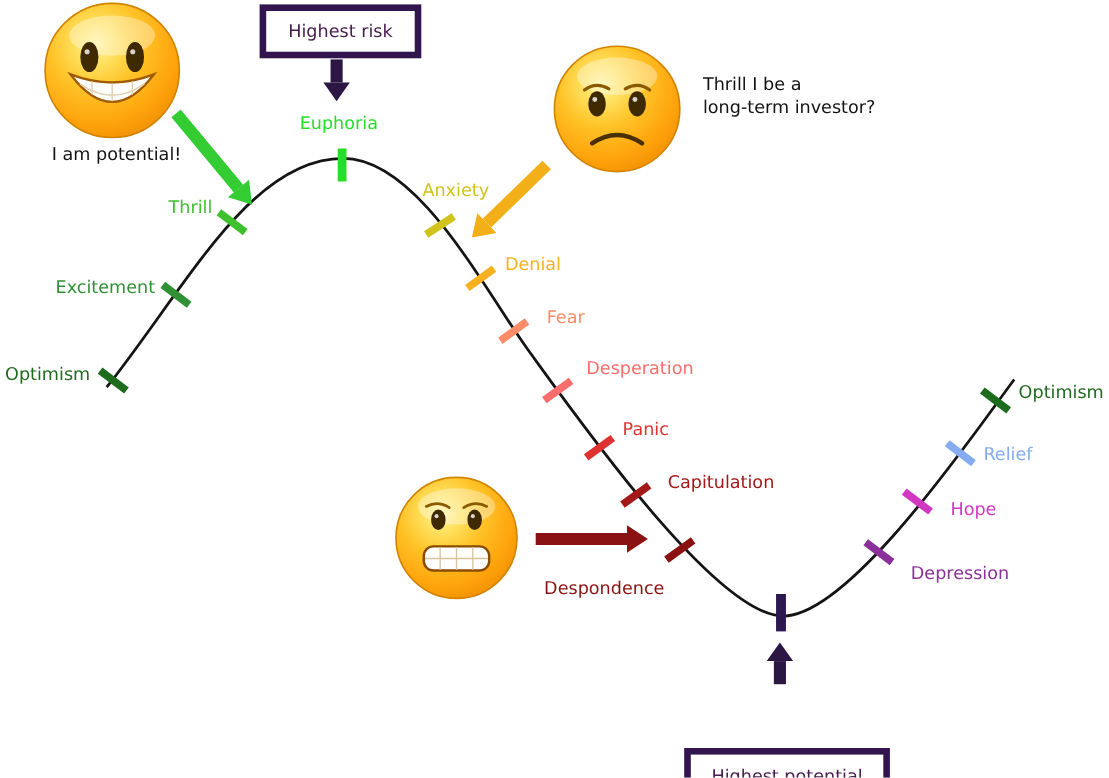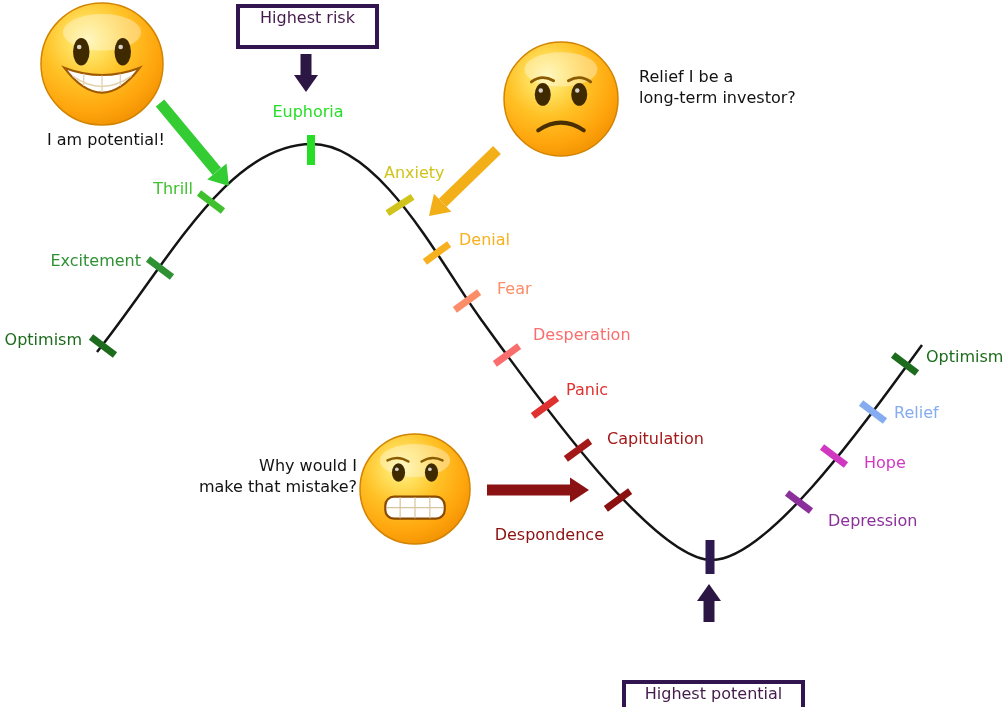--- a/index.html
+++ b/index.html
@@ -1,21 +1,21 @@
 <!DOCTYPE html>
 <html><head>
 <meta charset="utf-8">
 <style>
   html,body{margin:0;padding:0;background:#ffffff;}
   .stage{position:relative;width:1008px;height:707px;background:#ffffff;overflow:hidden;
          font-family:"DejaVu Sans","Liberation Sans",sans-serif;}
   .stage svg{position:absolute;left:0;top:0;}
   .stage svg text{font-family:"DejaVu Sans","Liberation Sans",sans-serif;}
-  .box{position:absolute;display:flex;align-items:flex-start;justify-content:center;
-       background:#ffffff;border:4px solid #f9a8d4;text-align:center;
+  .box{position:absolute;display:flex;align-items:center;justify-content:center;
+       background:#ffffff;border:6px solid #f9a8d4;text-align:center;
        font-size:16px;line-height:1.25;}
   .box span{white-space:pre-line;}
   #box-risk{left:236px;top:4px;width:135px;height:37px;}
   #box-potential{left:622px;top:680px;width:175px;height:59px;}
   .speech{position:absolute;font-size:16px;line-height:1.3;color:#121212;white-space:pre-line;}
   #speech-brilliant{left:47px;top:130px;}
   #speech-longterm{left:639px;top:67px;}
   #speech-mistake{right:651px;top:456px;text-align:right;}
 </style>
 </head>
@@ -137,17 +137,15 @@
 
   <div class="box" id="box-risk" style="border-color: rgb(50, 21, 79);">
     <span style="color: rgb(69, 26, 77);">Highest risk</span>
   </div>
   <div class="box" id="box-potential" style="border-color: rgb(50, 21, 79);">
     <span style="color: rgb(69, 26, 77);">Highest potential
 for earning</span>
   </div>
 
   <div class="speech" id="speech-brilliant">I am potential!</div>
-  <div class="speech" id="speech-longterm">Relief I be a
+  <div class="speech" id="speech-longterm">Thrill I be a
 long-term investor?</div>
-  <div class="speech" id="speech-mistake">Why would I
-make that mistake?</div>
 </div>
 
 </body></html>

